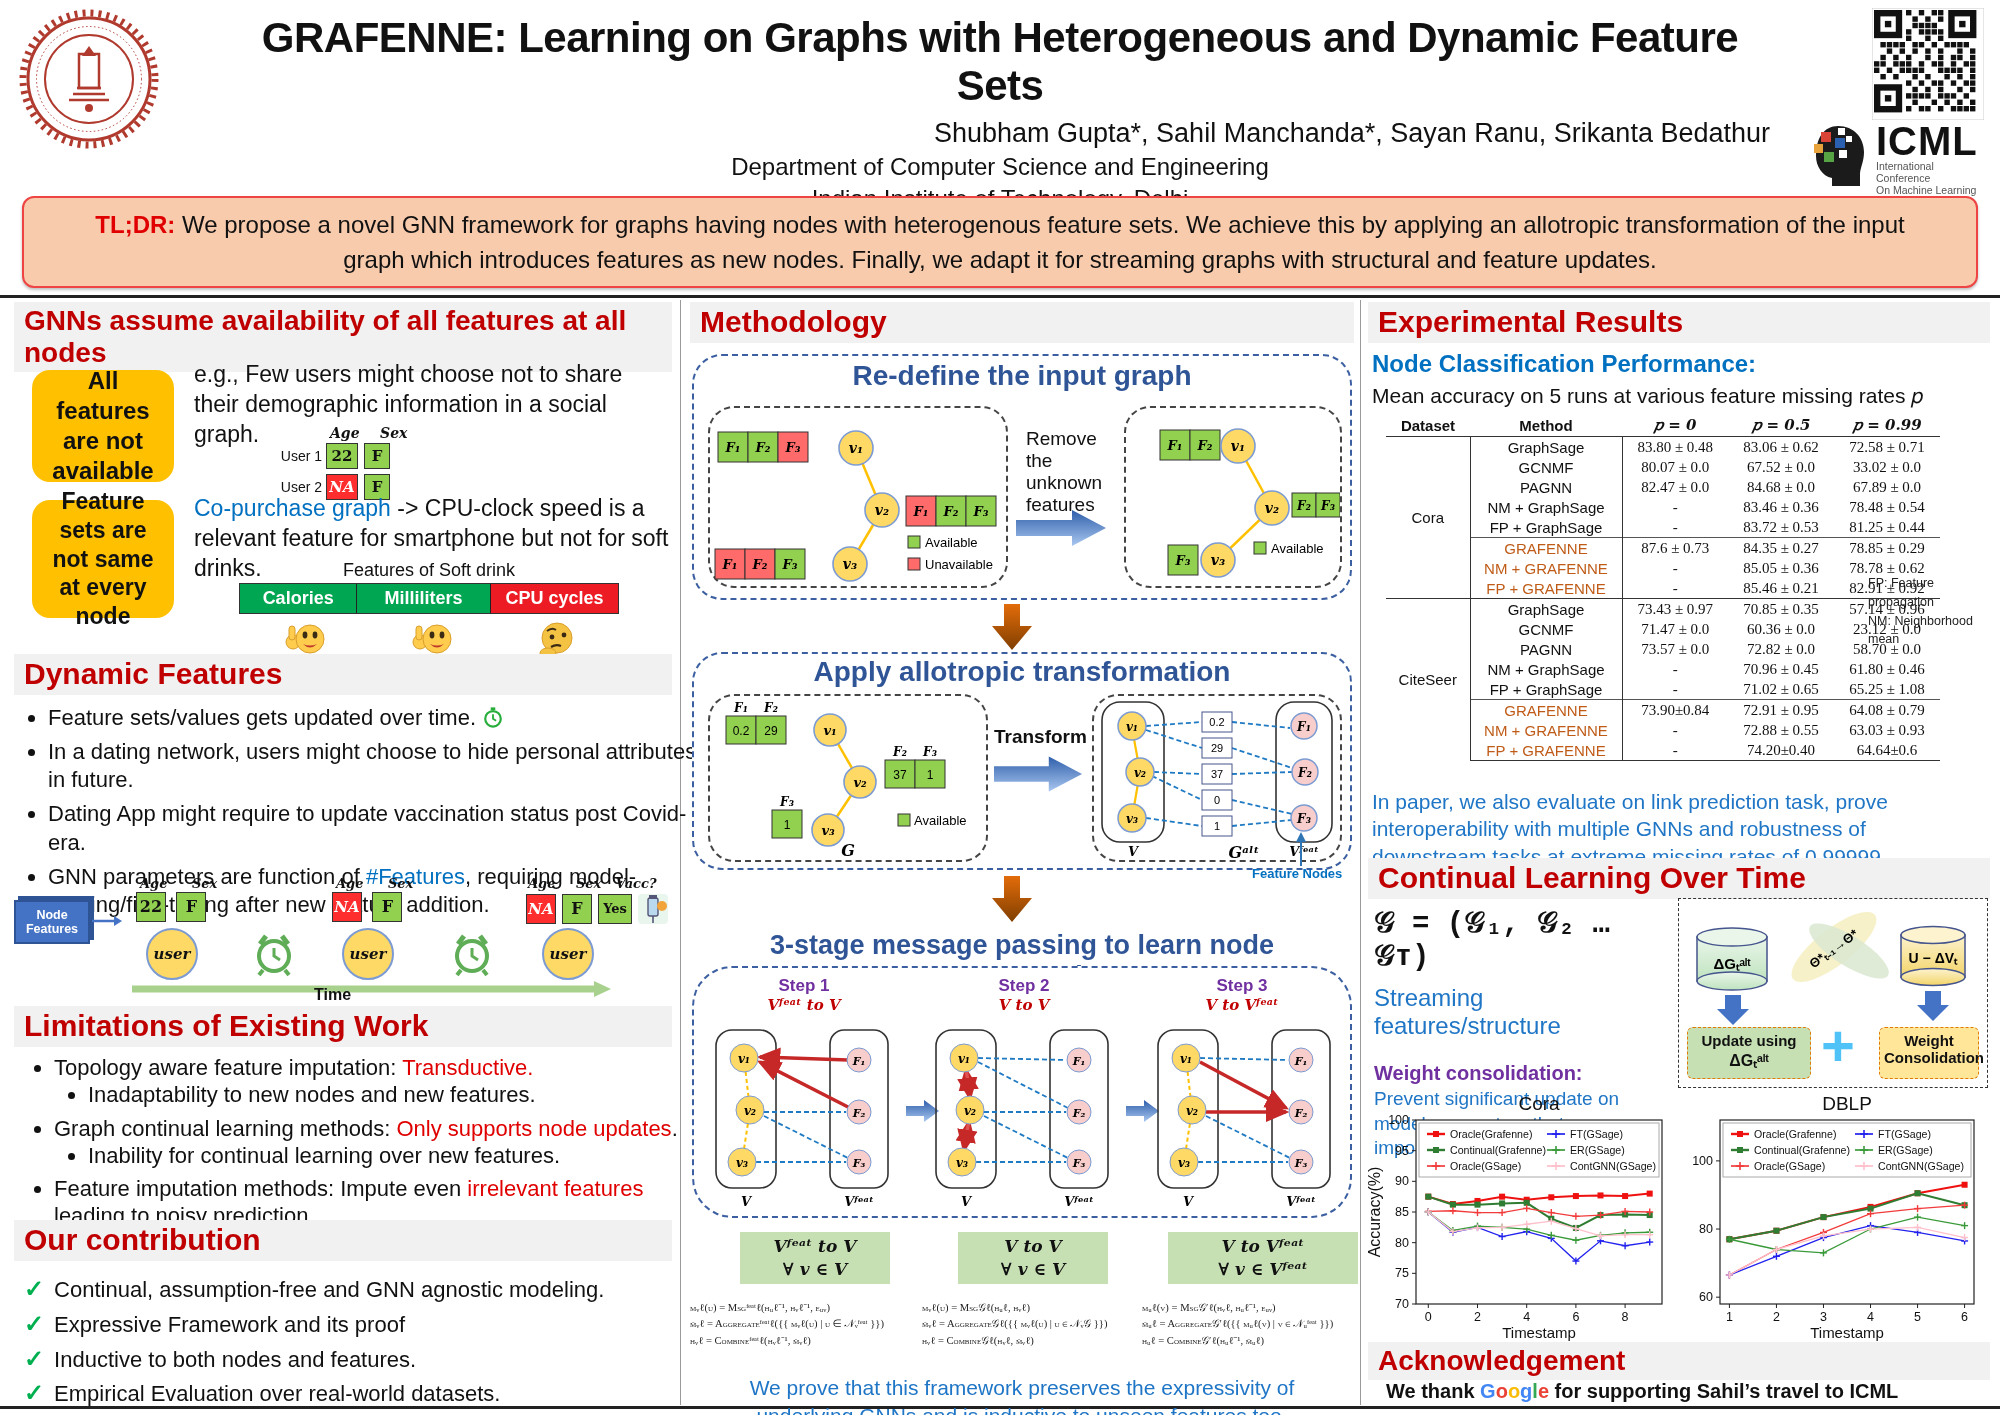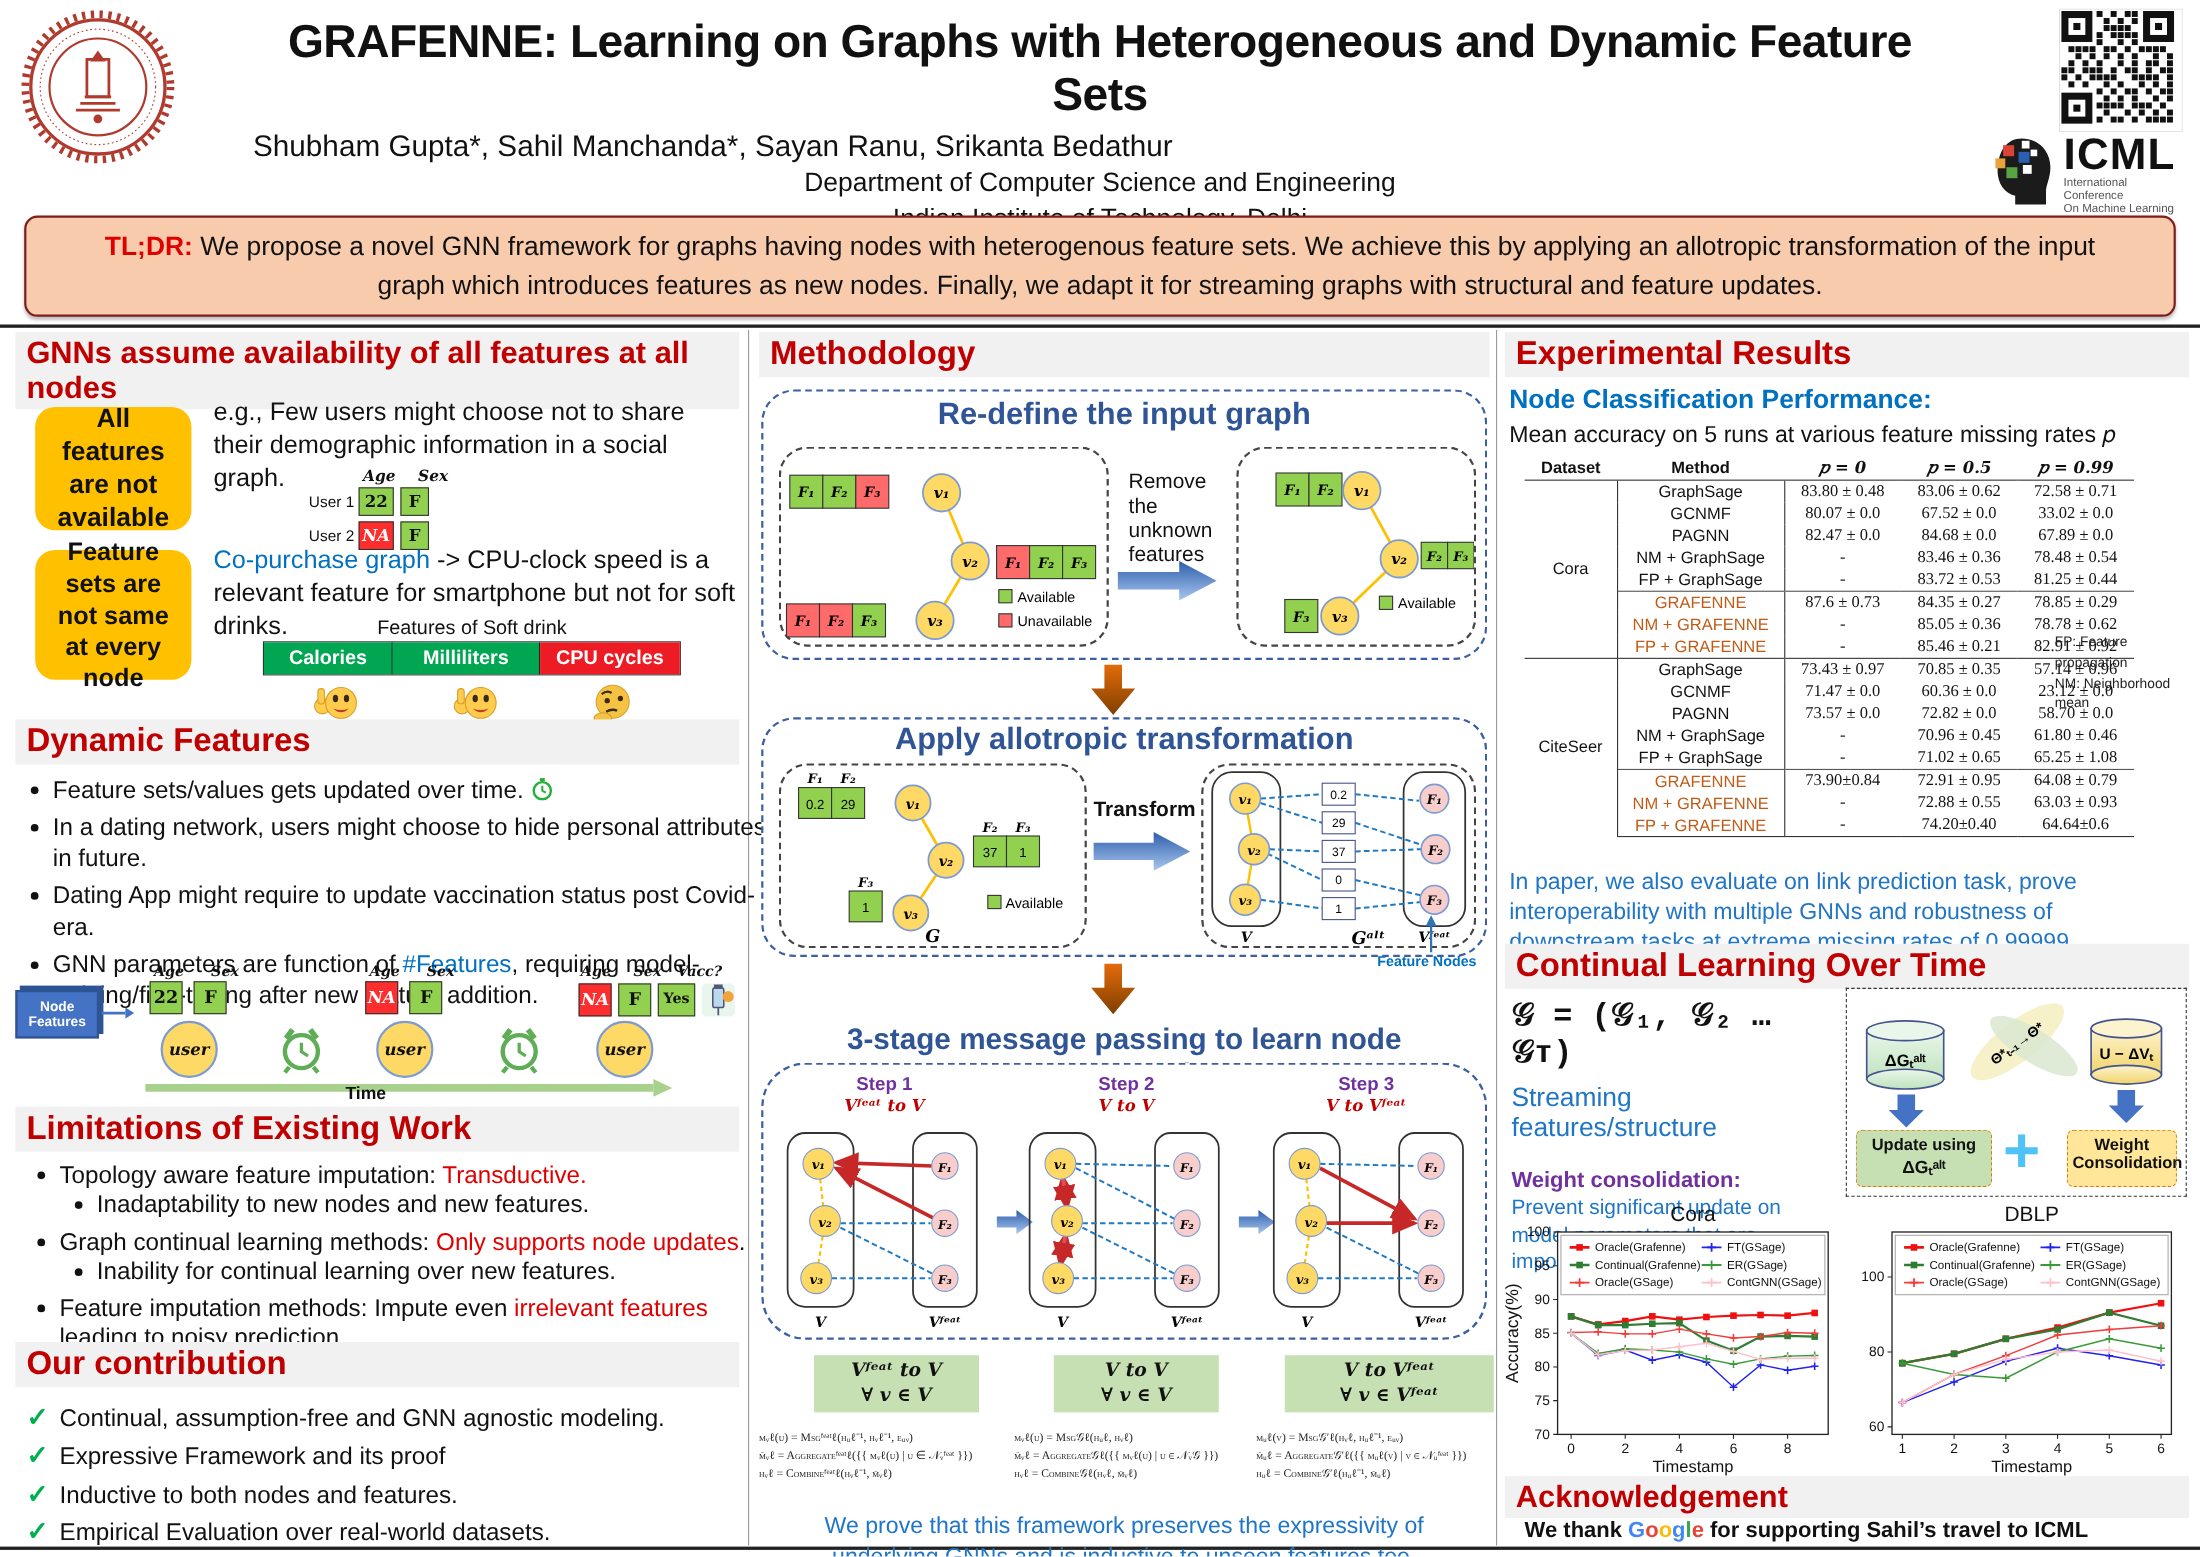--- a/index.html
+++ b/index.html
@@ -4,24 +4,24 @@
 <style>
 *{box-sizing:border-box;margin:0;padding:0}
 html,body{width:2000px;height:1415px;background:#fff;font-family:"Liberation Sans",sans-serif;color:#111;overflow:hidden}
 .poster{position:relative;width:2000px;height:1415px;background:#fff}
 .abs{position:absolute}
 
 .h2bar{background:#f1f1f1;color:#c00000;font-weight:bold;padding:3px 10px;line-height:1.15}
 .bluehead{color:#2F5597;font-weight:bold;text-align:center}
 
 .title{font-size:42px;font-weight:bold;letter-spacing:-.5px;text-align:center}
-.authors{font-size:27px;text-align:left;margin-top:8px}
+.authors{font-size:27px;text-align:right;margin-top:8px}
 .affil{font-size:24px;text-align:center;margin-top:4px}
 
-.tldr{left:22px;top:196px;width:1956px;height:92px;background:#f8cbad;border:2px solid #7f1d1d;border-radius:12px;
+.tldr{left:22px;top:196px;width:1956px;height:92px;background:#f8cbad;border:2px solid #ef4444;border-radius:12px;
  font-size:24px;text-align:center;padding:10px 60px;line-height:1.45;box-shadow:0 2px 3px rgba(0,0,0,.25)}
 .red{color:#e00000}.blue{color:#0070C0}.purple{color:#7030A0}
 .rule{left:0;top:295px;width:2000px;height:3px;background:#222}
 .vline{top:300px;height:1105px;width:1px;background:#9a9a9a}
 .bottomline{left:0;top:1406px;width:2000px;height:3px;background:#222}
 
 ul.b{list-style:disc;margin-left:30px}
 ul.b li{margin-bottom:6px}
 ul.b ul{list-style:disc;margin-left:34px}
 .chip{display:inline-block;border:1.5px solid #333;text-align:center;font-family:"DejaVu Serif",serif;font-weight:bold}

